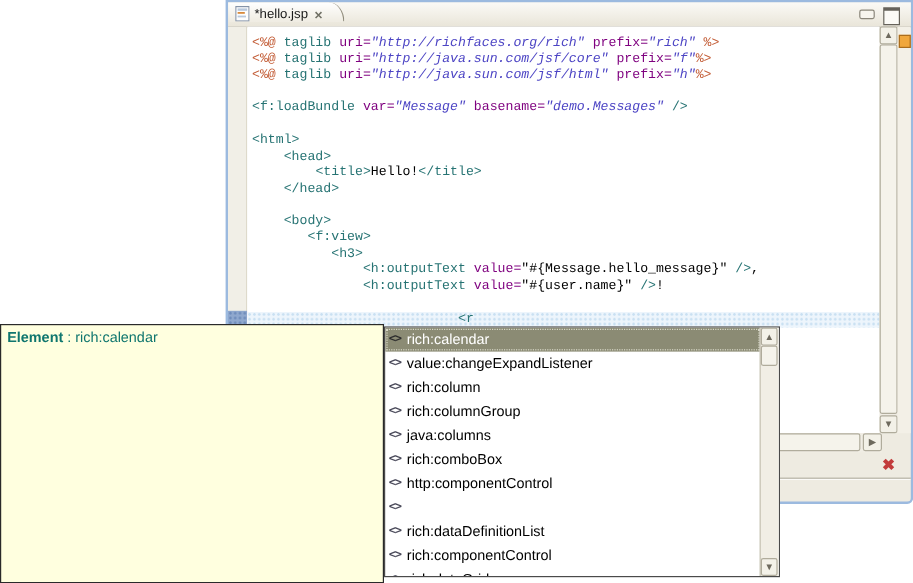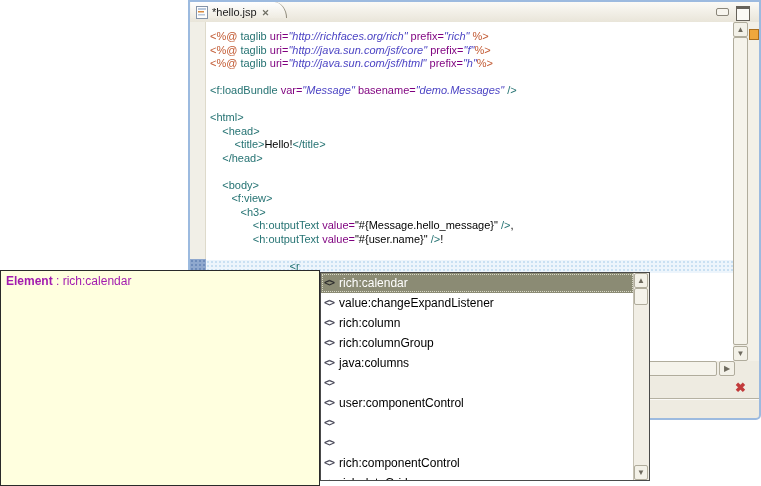--- a/index.html
+++ b/index.html
@@ -20,21 +20,21 @@
   .file-icon{width:12px;height:13px;flex:0 0 auto}
   .win-controls{position:absolute;right:9px;top:4px;display:flex;gap:7px;align-items:flex-start}
   .btn-min{width:11px;height:6px;margin-top:2px;border:1px solid #8A867A;background:#F7F5EE;border-radius:2px}
   .btn-max{width:12px;height:11px;border:1px solid #66625A;border-top:3px solid #66625A;background:#FBFAF6}
 
   
   .gutter{position:absolute;left:0;top:20px;width:15px;height:339px;
     background:#F1EFE7;border-right:1px solid #DEDACB}
   .text-area{position:absolute;left:16px;top:20px;width:527px;height:339px;
     background:#fff;overflow:hidden}
-  .code{font-family:Liberation Sans, sans-serif;
+  .code{font-family:Liberation Mono, monospace;
     font-size:11px;line-height:13.5px;padding:8px 0 0 4px;white-space:pre}
   .code-line{height:13.5px;white-space:pre}
   .code-line.current{background-color:#EDF5FC;
     background-image:radial-gradient(circle,#C9E0F2 1px,transparent 1.2px);
     background-size:4px 4px;margin-left:-4px;padding-left:4px}
   .tok-jsp{color:#C25A33}
   .tok-tag{color:#267373}
   .tok-attr{color:#7F007F}
   .tok-str{color:#4C44C4;font-style:italic}
   .tok-el{color:#000}
@@ -58,21 +58,21 @@
     border-radius:2px;box-sizing:border-box;display:flex;align-items:center;justify-content:center;
     font-size:8px;color:#6E6A5E}
   .hs-thumb{position:absolute;left:16px;right:18px;top:0;height:15px;background:#F5F3EB;
     border:1px solid #B0AC9C;border-radius:2px;box-sizing:border-box}
   .error-x{position:absolute;right:13px;top:378px;font-size:13px;font-weight:bold;color:#C23B3B}
   .divider{position:absolute;left:0;right:0;top:396px;height:1px;background:#B5B1A2;
     border-bottom:1px solid #FBFAF7}
 
   
   .doc-tooltip{position:absolute;left:0;top:270px;width:320px;height:216px;box-sizing:border-box;
-    background:#FFFFDF;border:1px solid #2A2A2A;padding:3px 5px;font-size:12px;color:#a21caf;z-index:5}
+    background:#FFFFDF;border:1px solid #2A2A2A;padding:3px 5px;font-size:12px;color:#0f766e;z-index:5}
   .doc-tooltip b{font-weight:bold}
 
   
   .completion-popup{position:absolute;left:320px;top:272px;width:330px;height:209px;box-sizing:border-box;
     background:#fff;border:1px solid #4A4A4A;overflow:hidden;z-index:6}
   .completion-list{position:absolute;left:0;top:0;right:15px;bottom:0}
   .list-item{height:20px;line-height:20px;display:flex;align-items:center;gap:5px;
     padding-left:3px;font-size:12px;color:#000;white-space:nowrap}
   .list-item .tag-glyph{font-family:"DejaVu Sans Mono",monospace;font-size:10px;font-weight:bold;
     color:#4A4A5A;letter-spacing:-1px}
@@ -153,30 +153,32 @@
       <div class="list-item">
         <span class="tag-glyph">&lt;&gt;</span>
         <span>rich:columnGroup</span>
       </div>
       <div class="list-item">
         <span class="tag-glyph">&lt;&gt;</span>
         <span>java:columns</span>
       </div>
       <div class="list-item">
         <span class="tag-glyph">&lt;&gt;</span>
+        <span>rich:comboBox</span>
       </div>
       <div class="list-item">
         <span class="tag-glyph">&lt;&gt;</span>
-        <span>user:componentControl</span>
+        <span>http:componentControl</span>
       </div>
       <div class="list-item">
         <span class="tag-glyph">&lt;&gt;</span>
       </div>
       <div class="list-item">
         <span class="tag-glyph">&lt;&gt;</span>
+        <span>rich:dataDefinitionList</span>
       </div>
       <div class="list-item">
         <span class="tag-glyph">&lt;&gt;</span>
         <span>rich:componentControl</span>
       </div>
       <div class="list-item">
         <span class="tag-glyph">&lt;&gt;</span>
         <span>rich:dataGrid</span>
       </div>
     </div>

